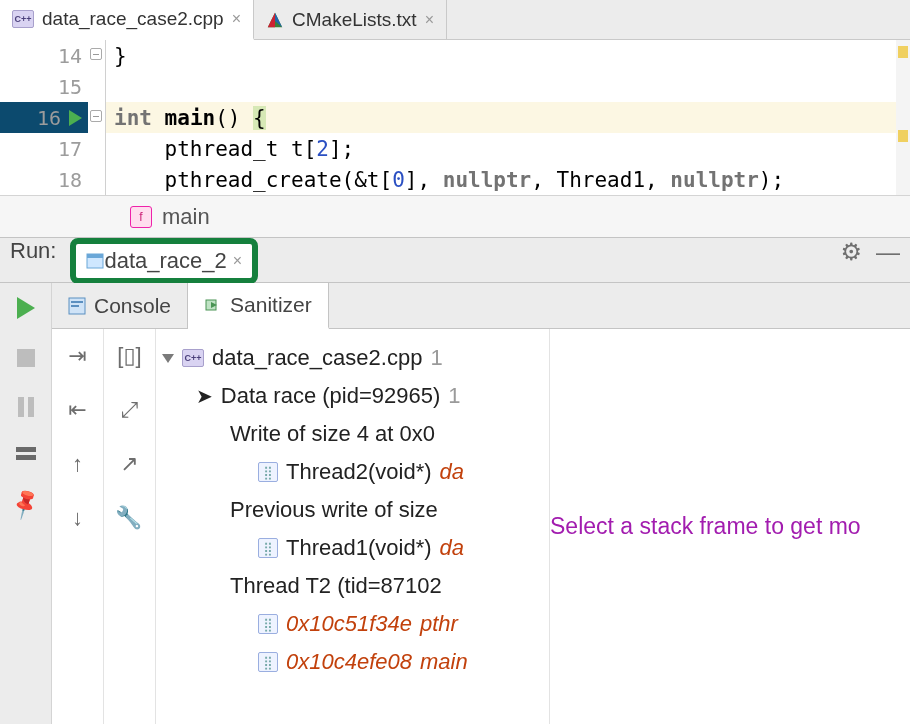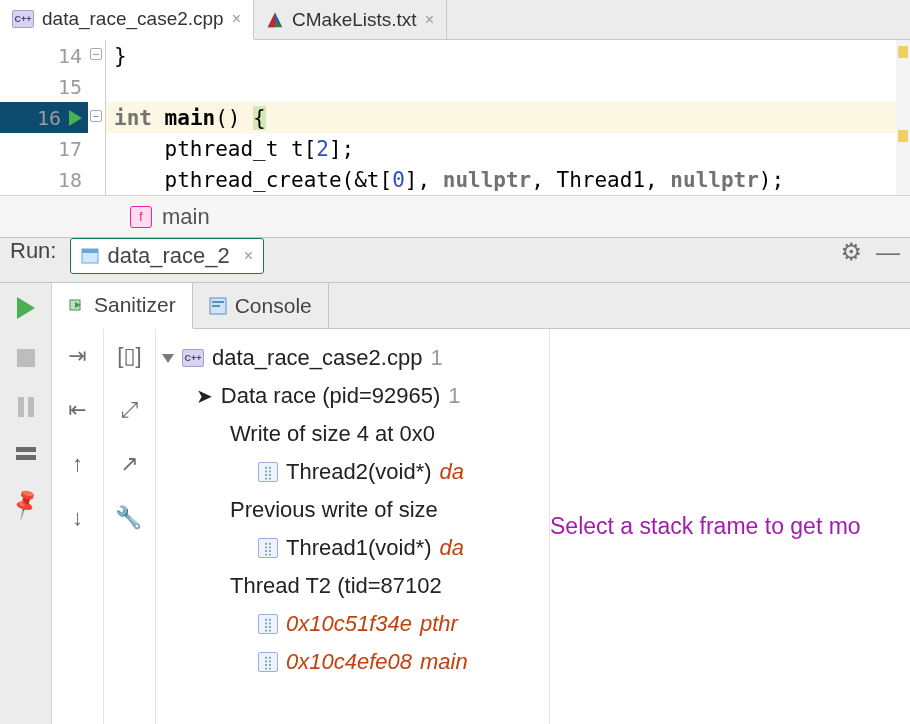--- a/index.html
+++ b/index.html
@@ -34,21 +34,21 @@
   .marker{ position:absolute; right:2px; width:10px; height:12px;}
   .marker.y{ background:#f0d060; top:6px;}
   .marker.y2{ background:#f0d060; top:90px;}
 
   
   .crumb { height:42px; background:#f6f6f6; border-top:1px solid #d4d4d4; display:flex; align-items:center; padding-left:130px; font-size:22px; color:#555; gap:10px;}
   .crumb .fbox{width:22px;height:22px;border:1px solid #e2a; background:#fde; border-radius:3px; font-size:12px; display:flex;align-items:center;justify-content:center;color:#c27;}
 
   
   .run-hdr { height:46px; background:#ececec; border-top:1px solid #c4c4c4; border-bottom:1px solid #c4c4c4; display:flex; align-items:flex-start; padding:0 10px; gap:14px; font-size:22px; color:#444;}
-  .run-cfg { display:flex; align-items:center; gap:8px; background:#fff; border:1px solid #15803d; padding:4px 10px; border-radius:3px; }
+  .run-cfg { display:flex; align-items:center; background:#fff; border:6px solid #15803d; padding:4px 10px; border-radius:8px; }
   .run-cfg .close{ color:#999; font-size:16px; margin-left:6px;}
   .spacer{flex:1;}
   .gear,.minus{ color:#6f6f6f; font-size:24px; }
 
   
   .run-body { flex:1; display:flex; background:#fff; min-height:0; }
   .vtool { width:52px; background:#ececec; border-right:1px solid #d4d4d4; display:flex; flex-direction:column; align-items:center; padding-top:14px; gap:30px; }
   .vtool .big-run{ width:0;height:0;border-top:11px solid transparent;border-bottom:11px solid transparent;border-left:18px solid #4caf50;}
   .vtool .sq{ width:18px;height:18px;background:#bdbdbd;}
   .vtool .pause{ display:flex; gap:4px;}
@@ -164,35 +164,35 @@
         </div>
       <div class="layout">
           <span></span>
           <span></span>
         </div>
       <div class="pin">📌</div>
     </div>
 
     <div class="run-main">
       <div class="panel-tabs">
-        <div class="ptab active">
-          <svg class="ico" viewBox="0 0 18 18">
-              <rect x="2" y="4" width="10" height="10" fill="#bfe2c4" stroke="#4a9454"></rect>
-              <polygon points="7,6 13,9 7,12" fill="#4a9454"></polygon>
-            </svg>
-          <span>Sanitizer</span>
-        </div>
         <div class="ptab">
           <svg class="ico" viewBox="0 0 18 18">
               <rect x="1" y="1" width="16" height="16" fill="#cfe3f7" stroke="#5b8fc0"></rect>
               <rect x="3" y="4" width="12" height="2" fill="#5b8fc0"></rect>
               <rect x="3" y="8" width="8" height="2" fill="#5b8fc0"></rect>
             </svg>
           <span>Console</span>
         </div>
+        <div class="ptab active">
+          <svg class="ico" viewBox="0 0 18 18">
+              <rect x="2" y="4" width="10" height="10" fill="#bfe2c4" stroke="#4a9454"></rect>
+              <polygon points="7,6 13,9 7,12" fill="#4a9454"></polygon>
+            </svg>
+          <span>Sanitizer</span>
+        </div>
       </div>
 
       <div class="panel-body">
         <div class="tool-col">
           <span class="arr">⇥</span>
           <span class="arr">⇤</span>
           <span class="arr">↑</span>
           <span class="arr">↓</span>
         </div>
         <div class="tool-col">

